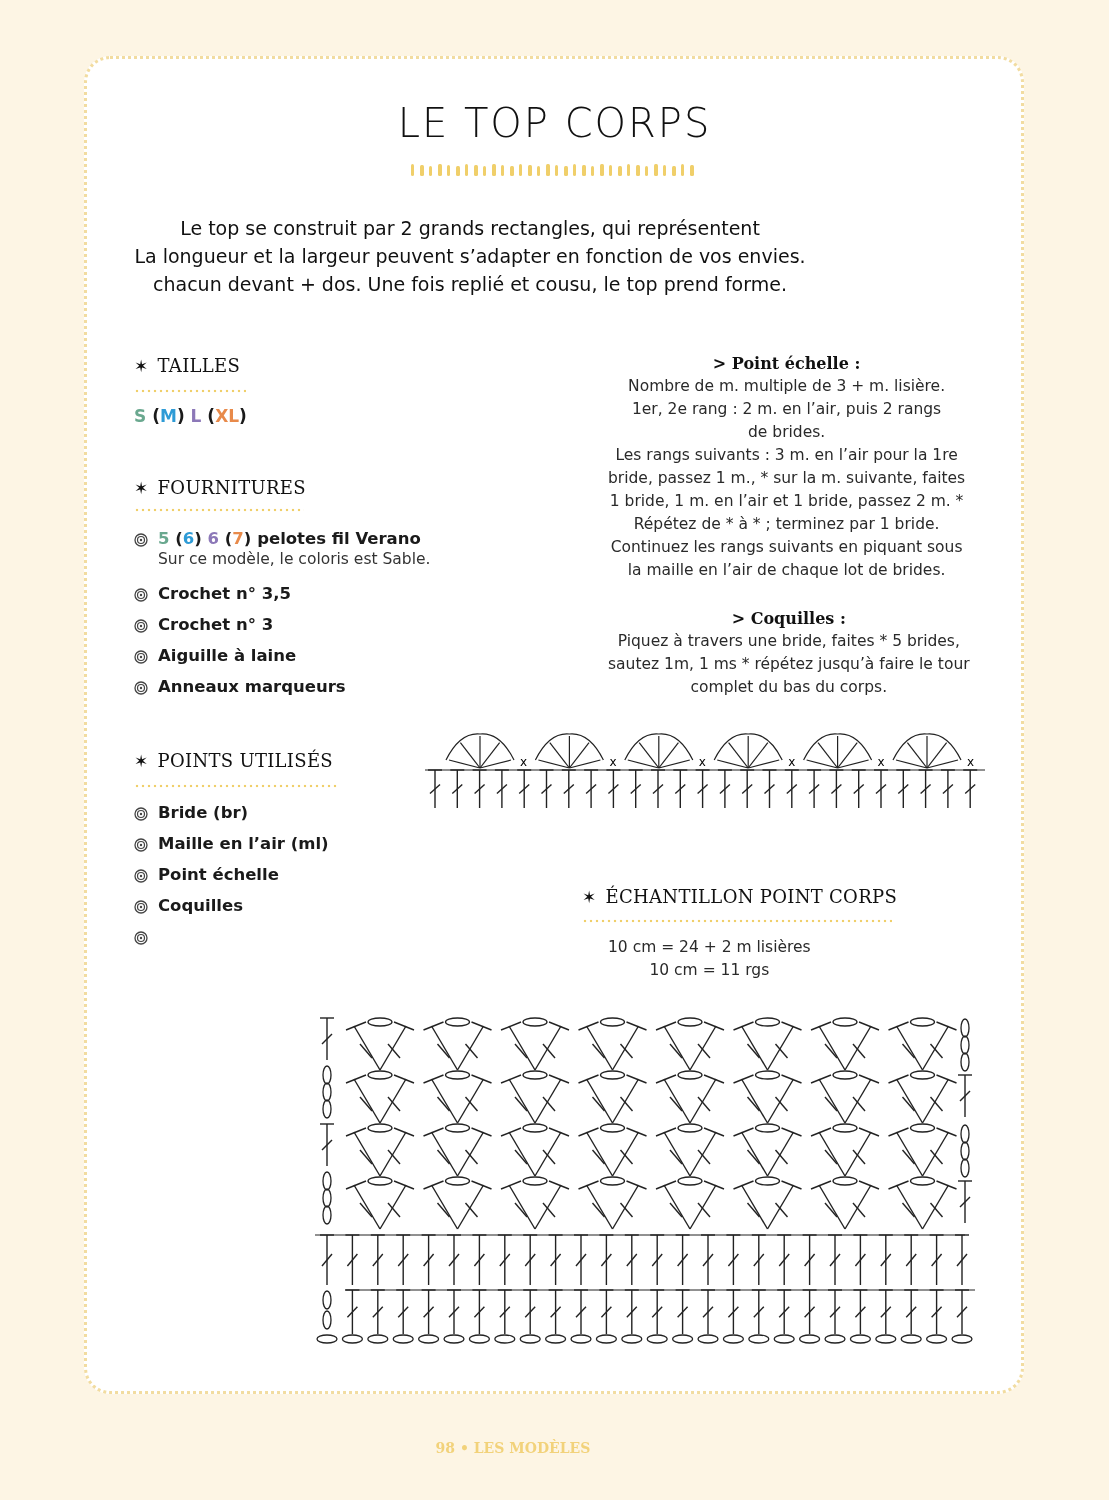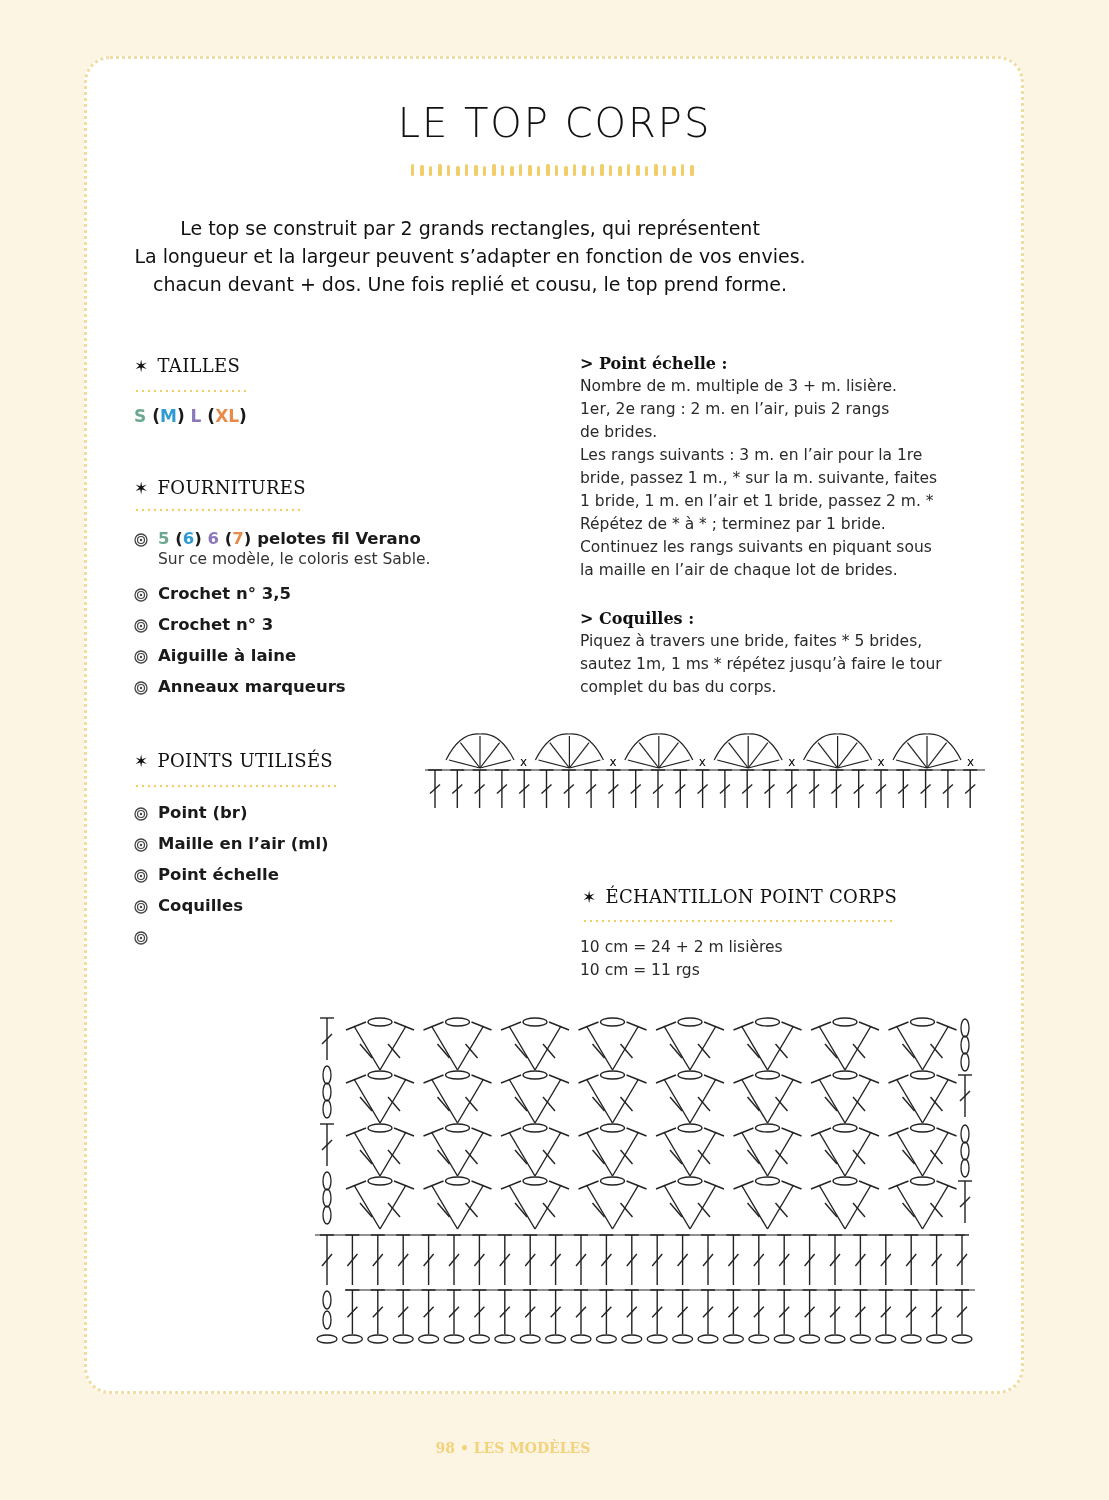--- a/index.html
+++ b/index.html
@@ -10,21 +10,21 @@
   .title-deco { position:absolute; left:411px; top:162px; width:290px; height:18px; }
   .intro { position:absolute; left:0; width:940px; top:214px; text-align:center; font-family:"DejaVu Sans", sans-serif; font-size:19px; line-height:28px; color:#111; }
   .sec-head { position:absolute; font-family:"DejaVu Serif", serif; font-size:18px; color:#111; letter-spacing:0.3px; display:flex; align-items:center; }
   .sec-head .star { font-size:17px; margin-right:9px; }
   .dotline { position:absolute; height:4px; background-image:radial-gradient(circle, #f0cf6a 1.3px, transparent 1.6px); background-size:6px 4px; }
   .sizes { position:absolute; left:134px; top:406px; font-size:17px; font-weight:bold; font-family:"DejaVu Sans", sans-serif; }
   .list { position:absolute; left:134px; list-style:none; margin:0; padding:0; }
   .list li { font-weight:bold; font-size:16.5px; display:flex; align-items:flex-start; }
   .list .bullet { width:16px; margin-right:8px; margin-top:3px; flex:none; }
   .list .sub { font-weight:normal; color:#333; font-size:15.5px; display:block; line-height:22px; }
-  .rtext { position:absolute; left:580px; font-size:15.5px; line-height:23px; color:#2a2a2a; }
+  .rtext { position:absolute; left:608px; font-size:15.5px; line-height:23px; color:#2a2a2a;text-align:center; }
   .rtext .h { font-family:"DejaVu Serif", serif; font-weight:bold; color:#111; font-size:16px; }
   .footer { position:absolute; left:0; width:1026px; top:1440px; text-align:center; font-family:"DejaVu Serif", serif; font-weight:bold; font-size:14px; color:#f2d27a; }
   svg { position:absolute; overflow:visible; }
 </style>
 </head>
 <body>
 
 <div class="card"></div>
 
 <div class="title">LE TOP CORPS</div>
@@ -141,21 +141,21 @@
   <span>POINTS UTILISÉS</span>
 </div>
 <div class="dotline" style="left:134px;top:784px;width:205px;"></div>
 <ul class="list" style="top:803px;">
   <li style="height:31px;">
       <span class="bullet"><svg style="position:static" width="14" height="14">
           <circle cx="7" cy="7" r="6" fill="none" stroke="#444" stroke-width="1.3"></circle>
           <circle cx="7" cy="7" r="3.5" fill="none" stroke="#444" stroke-width="1.2"></circle>
           <circle cx="7" cy="7" r="1.2" fill="#444"></circle>
         </svg></span>
-      <span>Point (br)</span>
+      <span>Bride (br)</span>
     </li>
   <li style="height:31px;">
       <span class="bullet"><svg style="position:static" width="14" height="14">
           <circle cx="7" cy="7" r="6" fill="none" stroke="#444" stroke-width="1.3"></circle>
           <circle cx="7" cy="7" r="3.5" fill="none" stroke="#444" stroke-width="1.2"></circle>
           <circle cx="7" cy="7" r="1.2" fill="#444"></circle>
         </svg></span>
       <span>Maille en l’air (ml)</span>
     </li>
   <li style="height:31px;">

